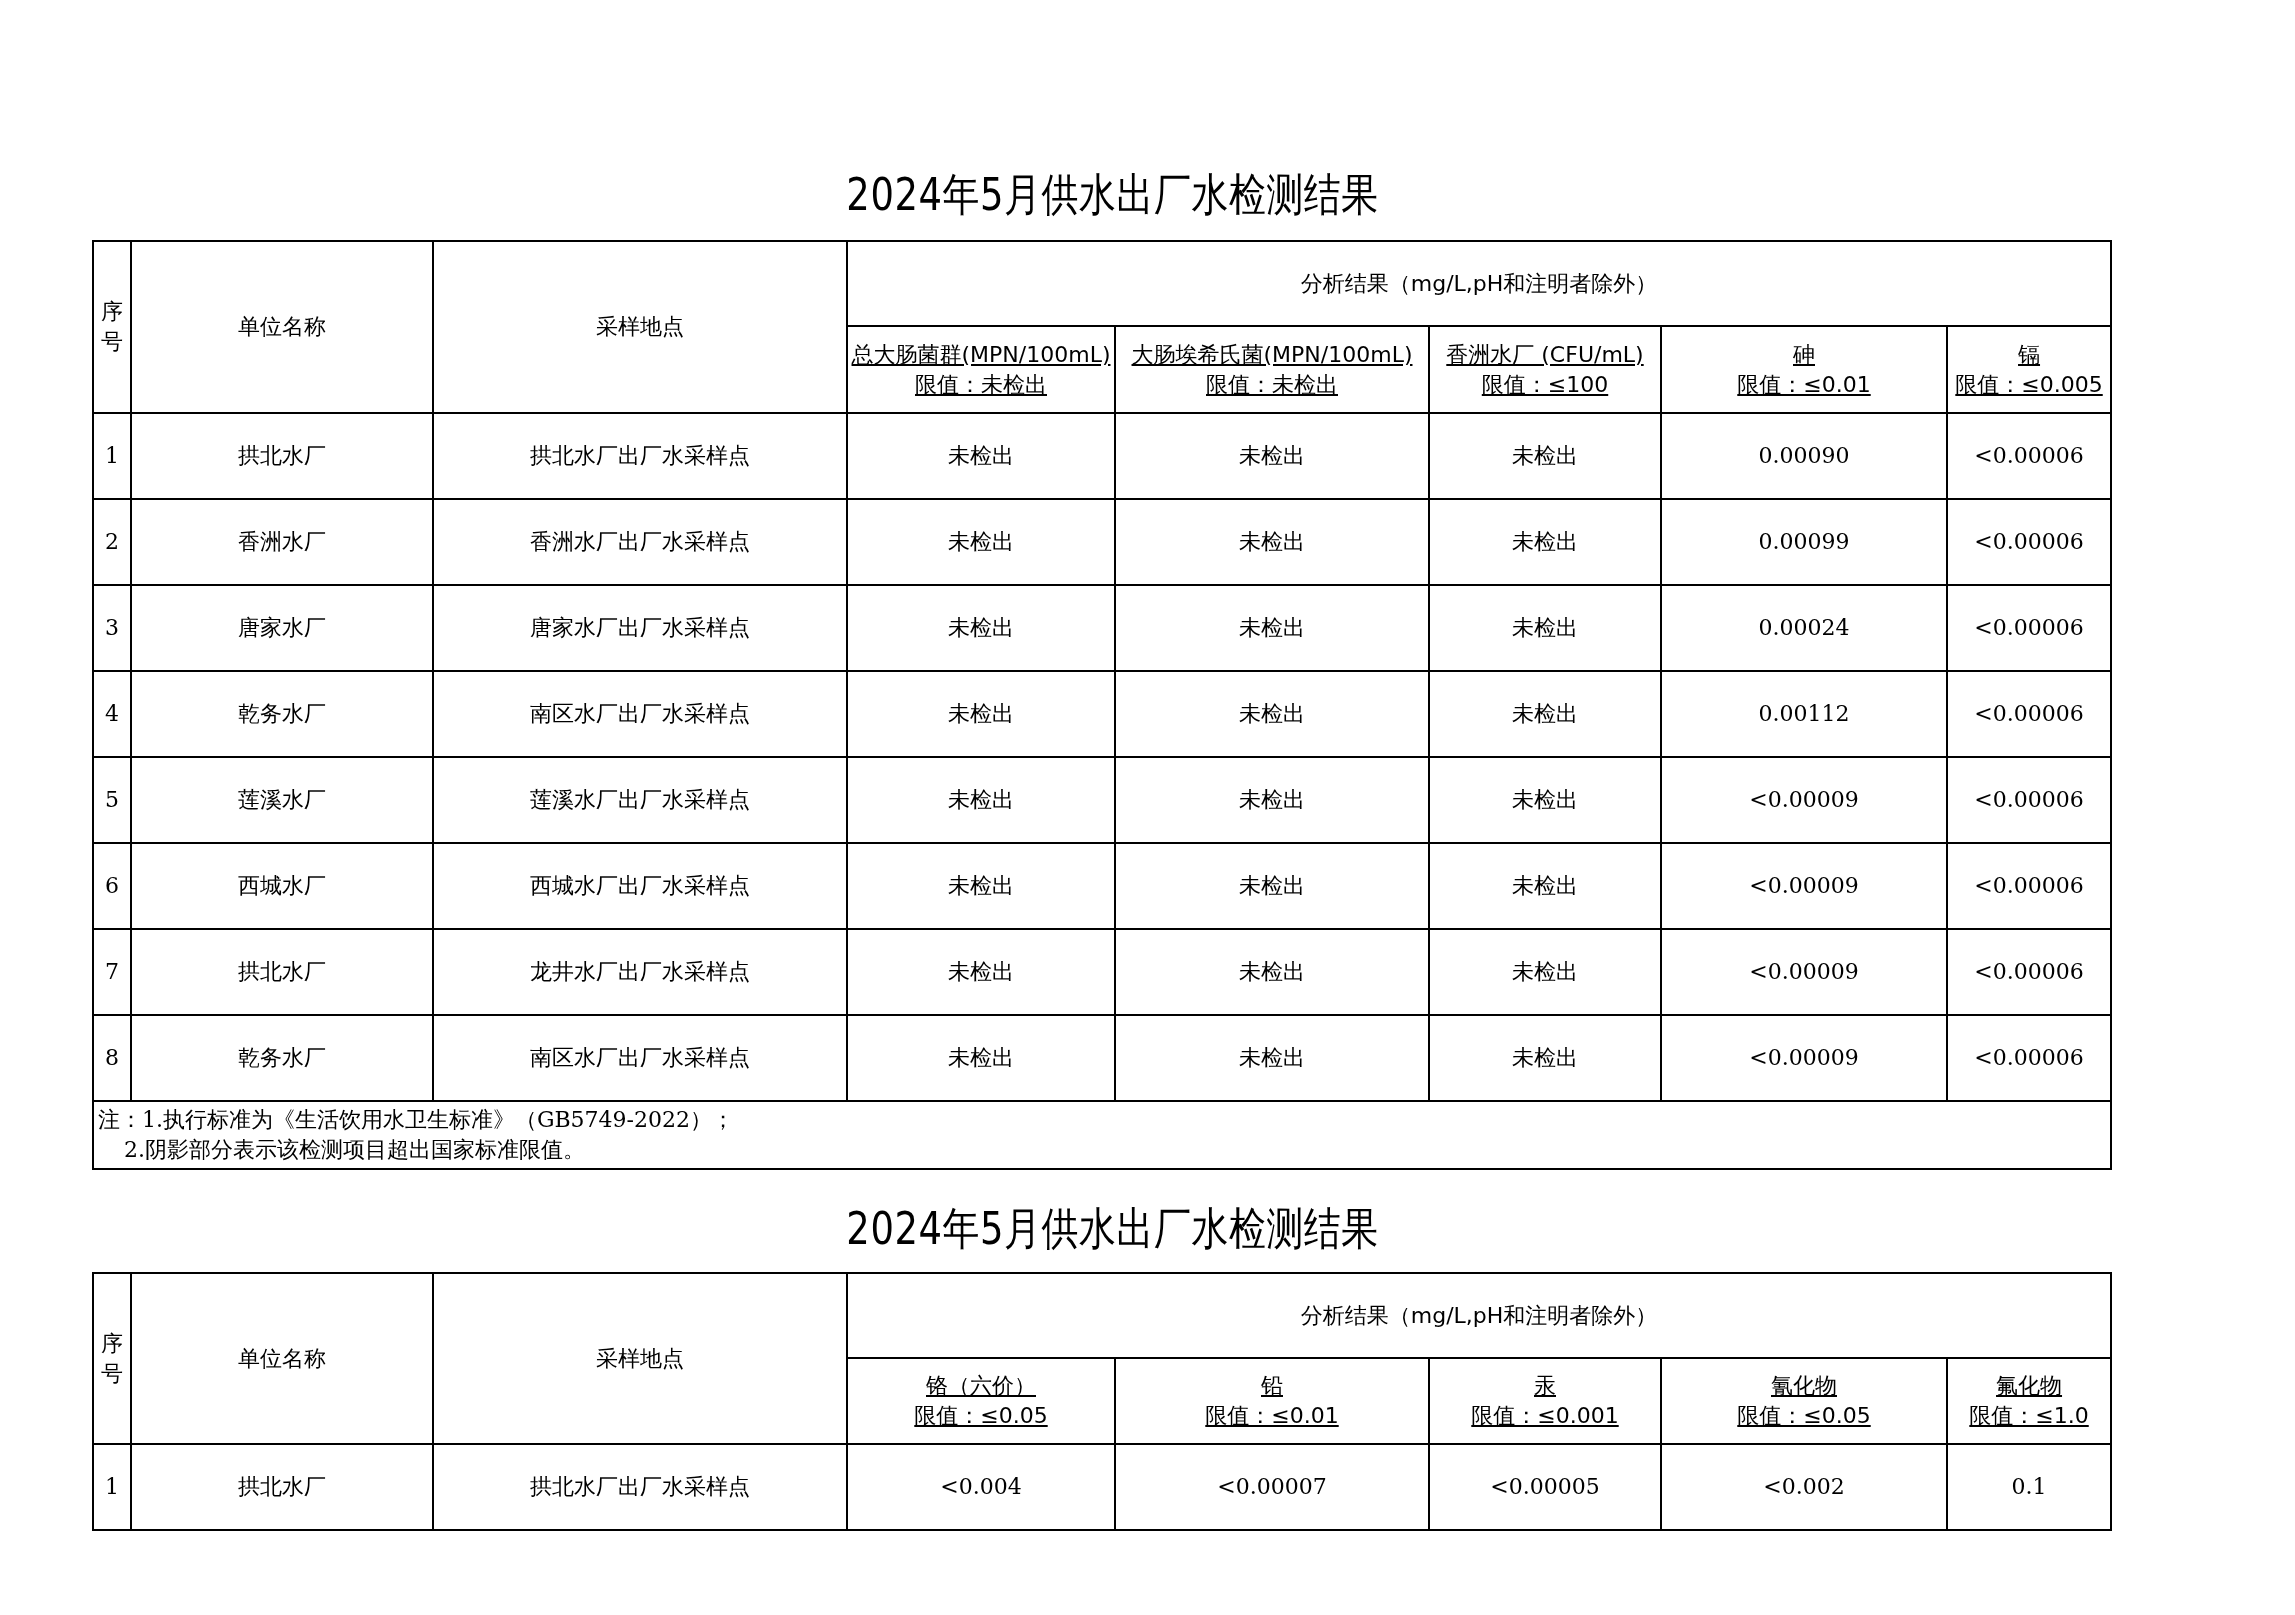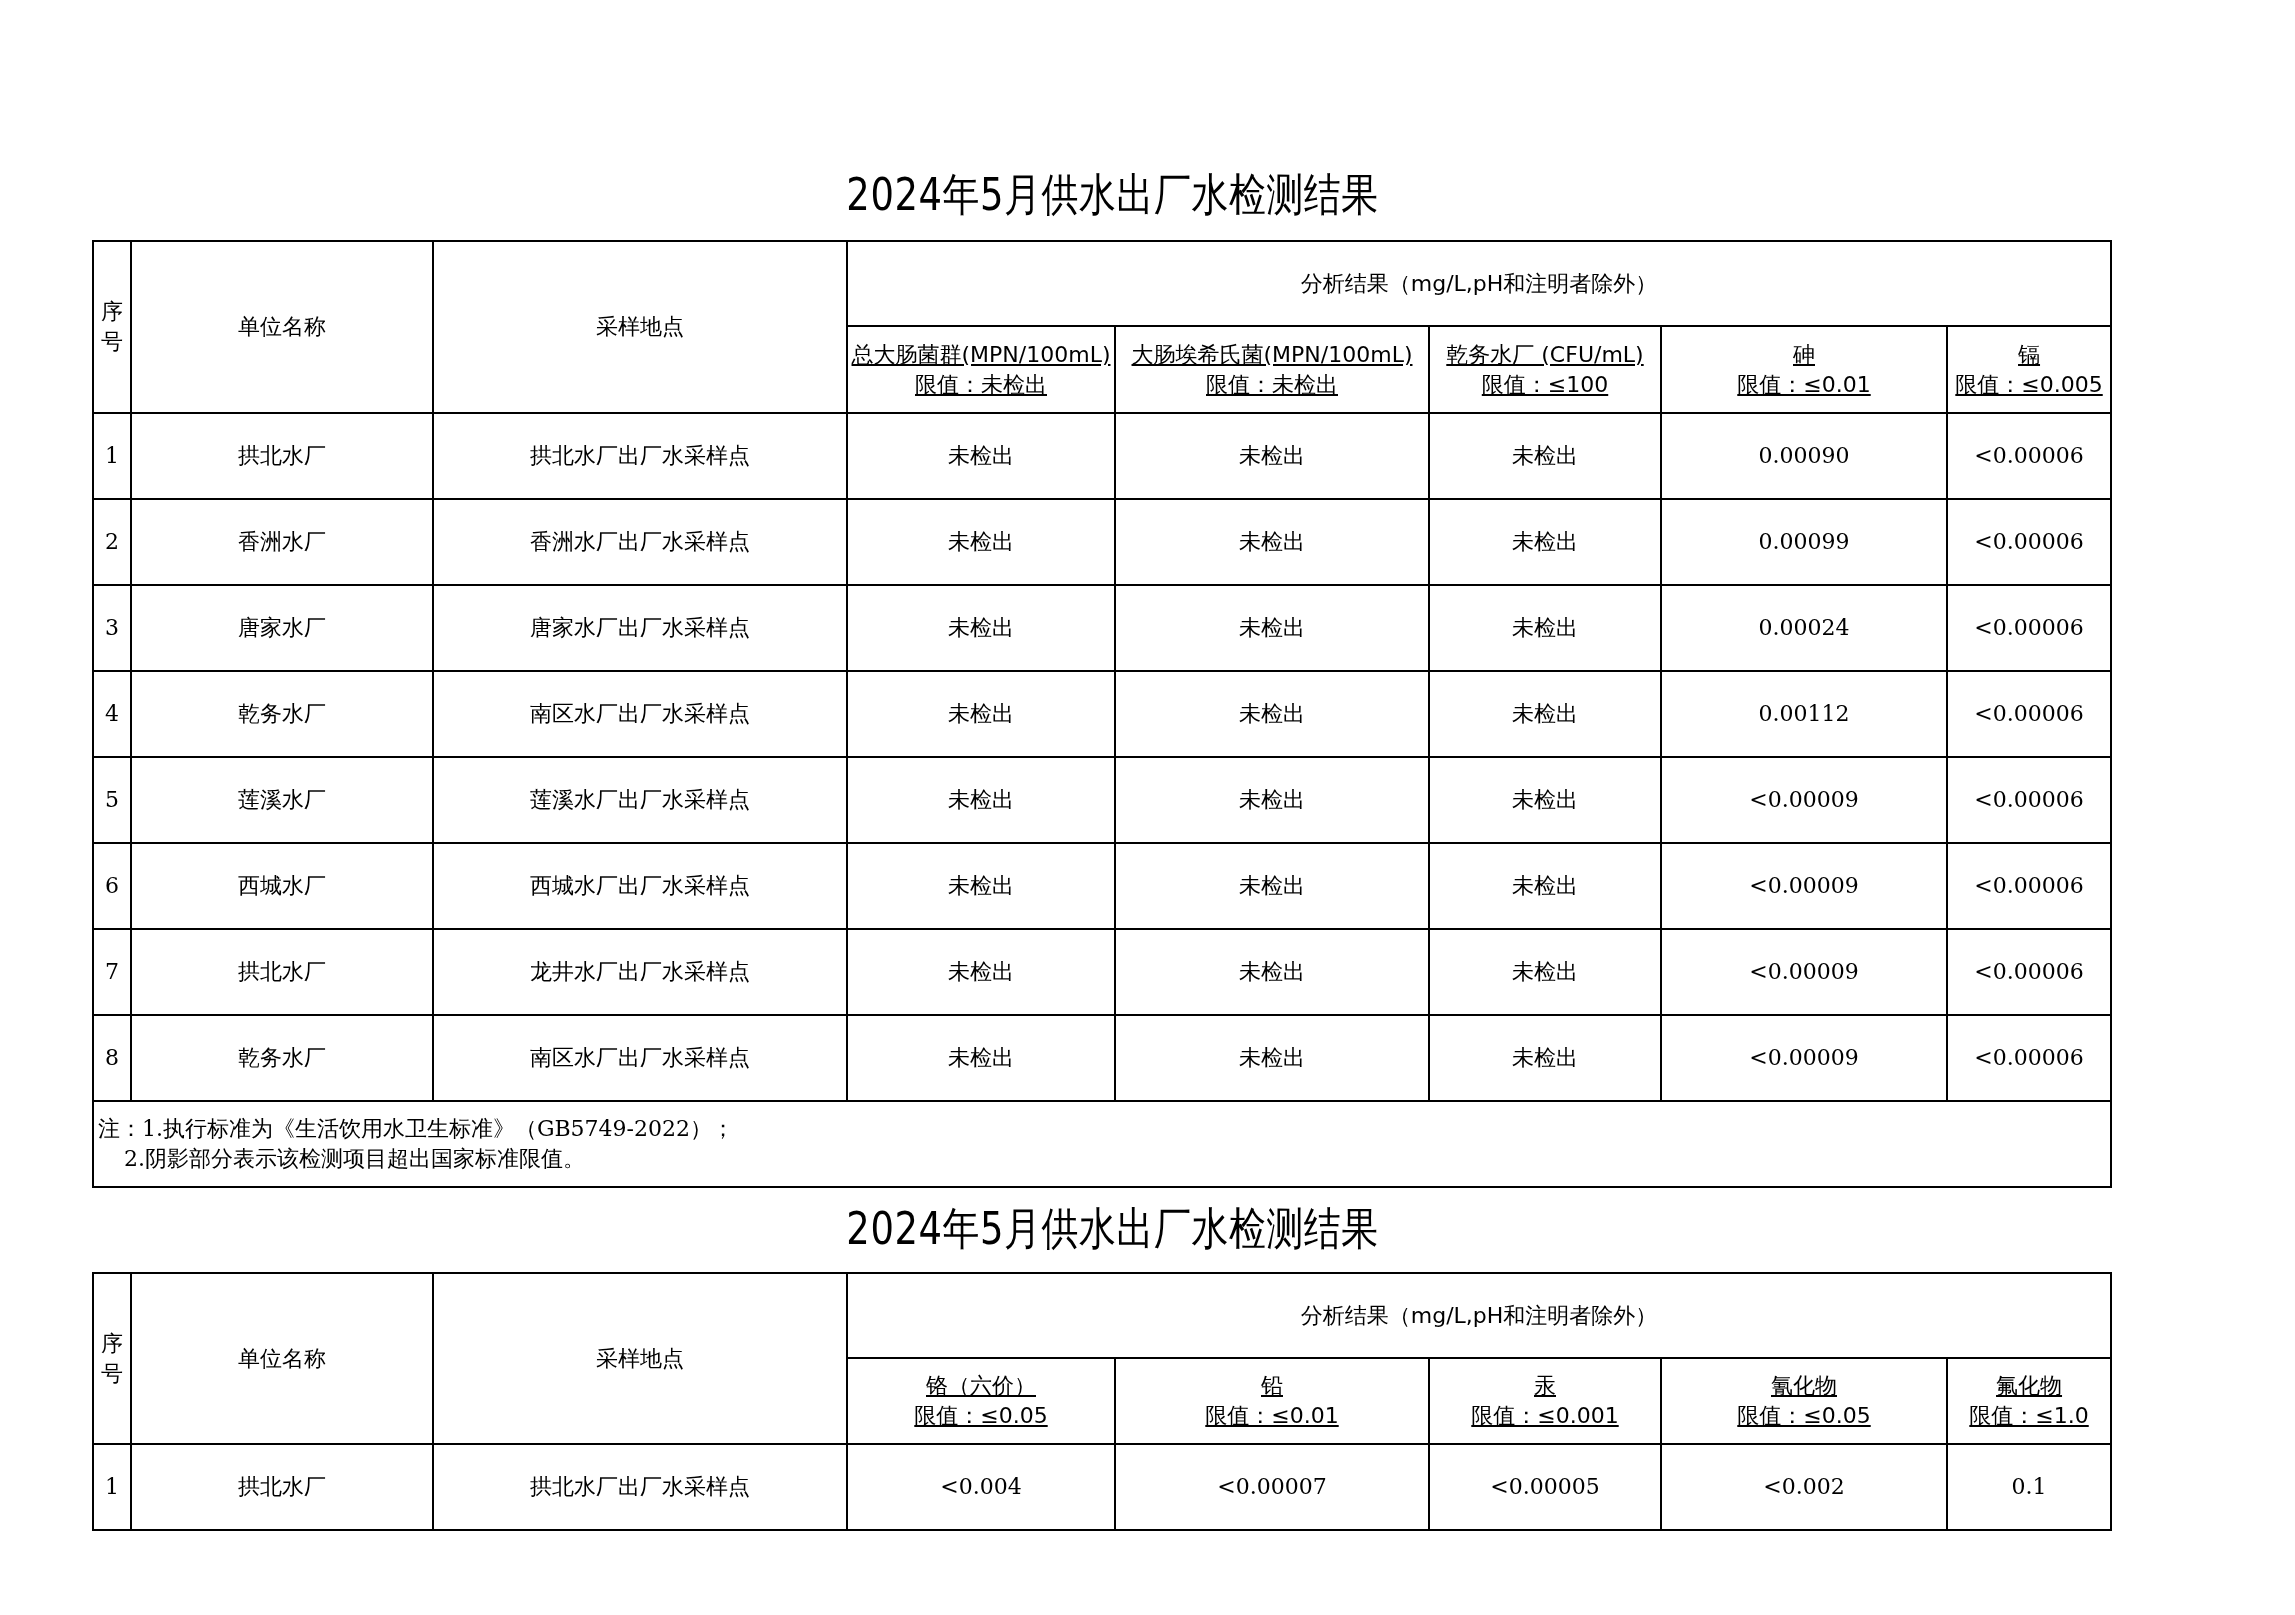--- a/index.html
+++ b/index.html
@@ -60,21 +60,21 @@
   <tr style="height:87px">
     <td class="sub thin">
           <span>总大肠菌群(MPN/100mL)</span>
           <span>限值：未检出</span>
         </td>
     <td class="sub thin">
           <span>大肠埃希氏菌(MPN/100mL)</span>
           <span>限值：未检出</span>
         </td>
     <td class="sub thin">
-          <span>乾务水厂 (CFU/mL)</span>
+          <span>香洲水厂 (CFU/mL)</span>
           <span>限值：≤100</span>
         </td>
     <td class="sub">
           <span>砷</span>
           <span>限值：≤0.01</span>
         </td>
     <td class="sub">
           <span>镉</span>
           <span>限值：≤0.005</span>
         </td>
@@ -153,21 +153,21 @@
   <tr style="height:86px">
     <td class="val">8</td>
     <td class="cjk">乾务水厂</td>
     <td class="cjk">南区水厂出厂水采样点</td>
     <td class="cjk thin">未检出</td>
     <td class="cjk thin">未检出</td>
     <td class="cjk thin">未检出</td>
     <td class="val">&lt;0.00009</td>
     <td class="val">&lt;0.00006</td>
   </tr>
-  <tr style="height:86px">
+  <tr style="height:68px">
     <td colspan="8" class="notes">
       <span>注：1.执行标准为《生活饮用水卫生标准》（GB5749-2022）；</span>
       <span class="n2">2.阴影部分表示该检测项目超出国家标准限值。</span>
     </td>
   </tr>
 </tbody>
   </table>
 
 <div class="title t2">2024年5月供水出厂水检测结果</div>
 

